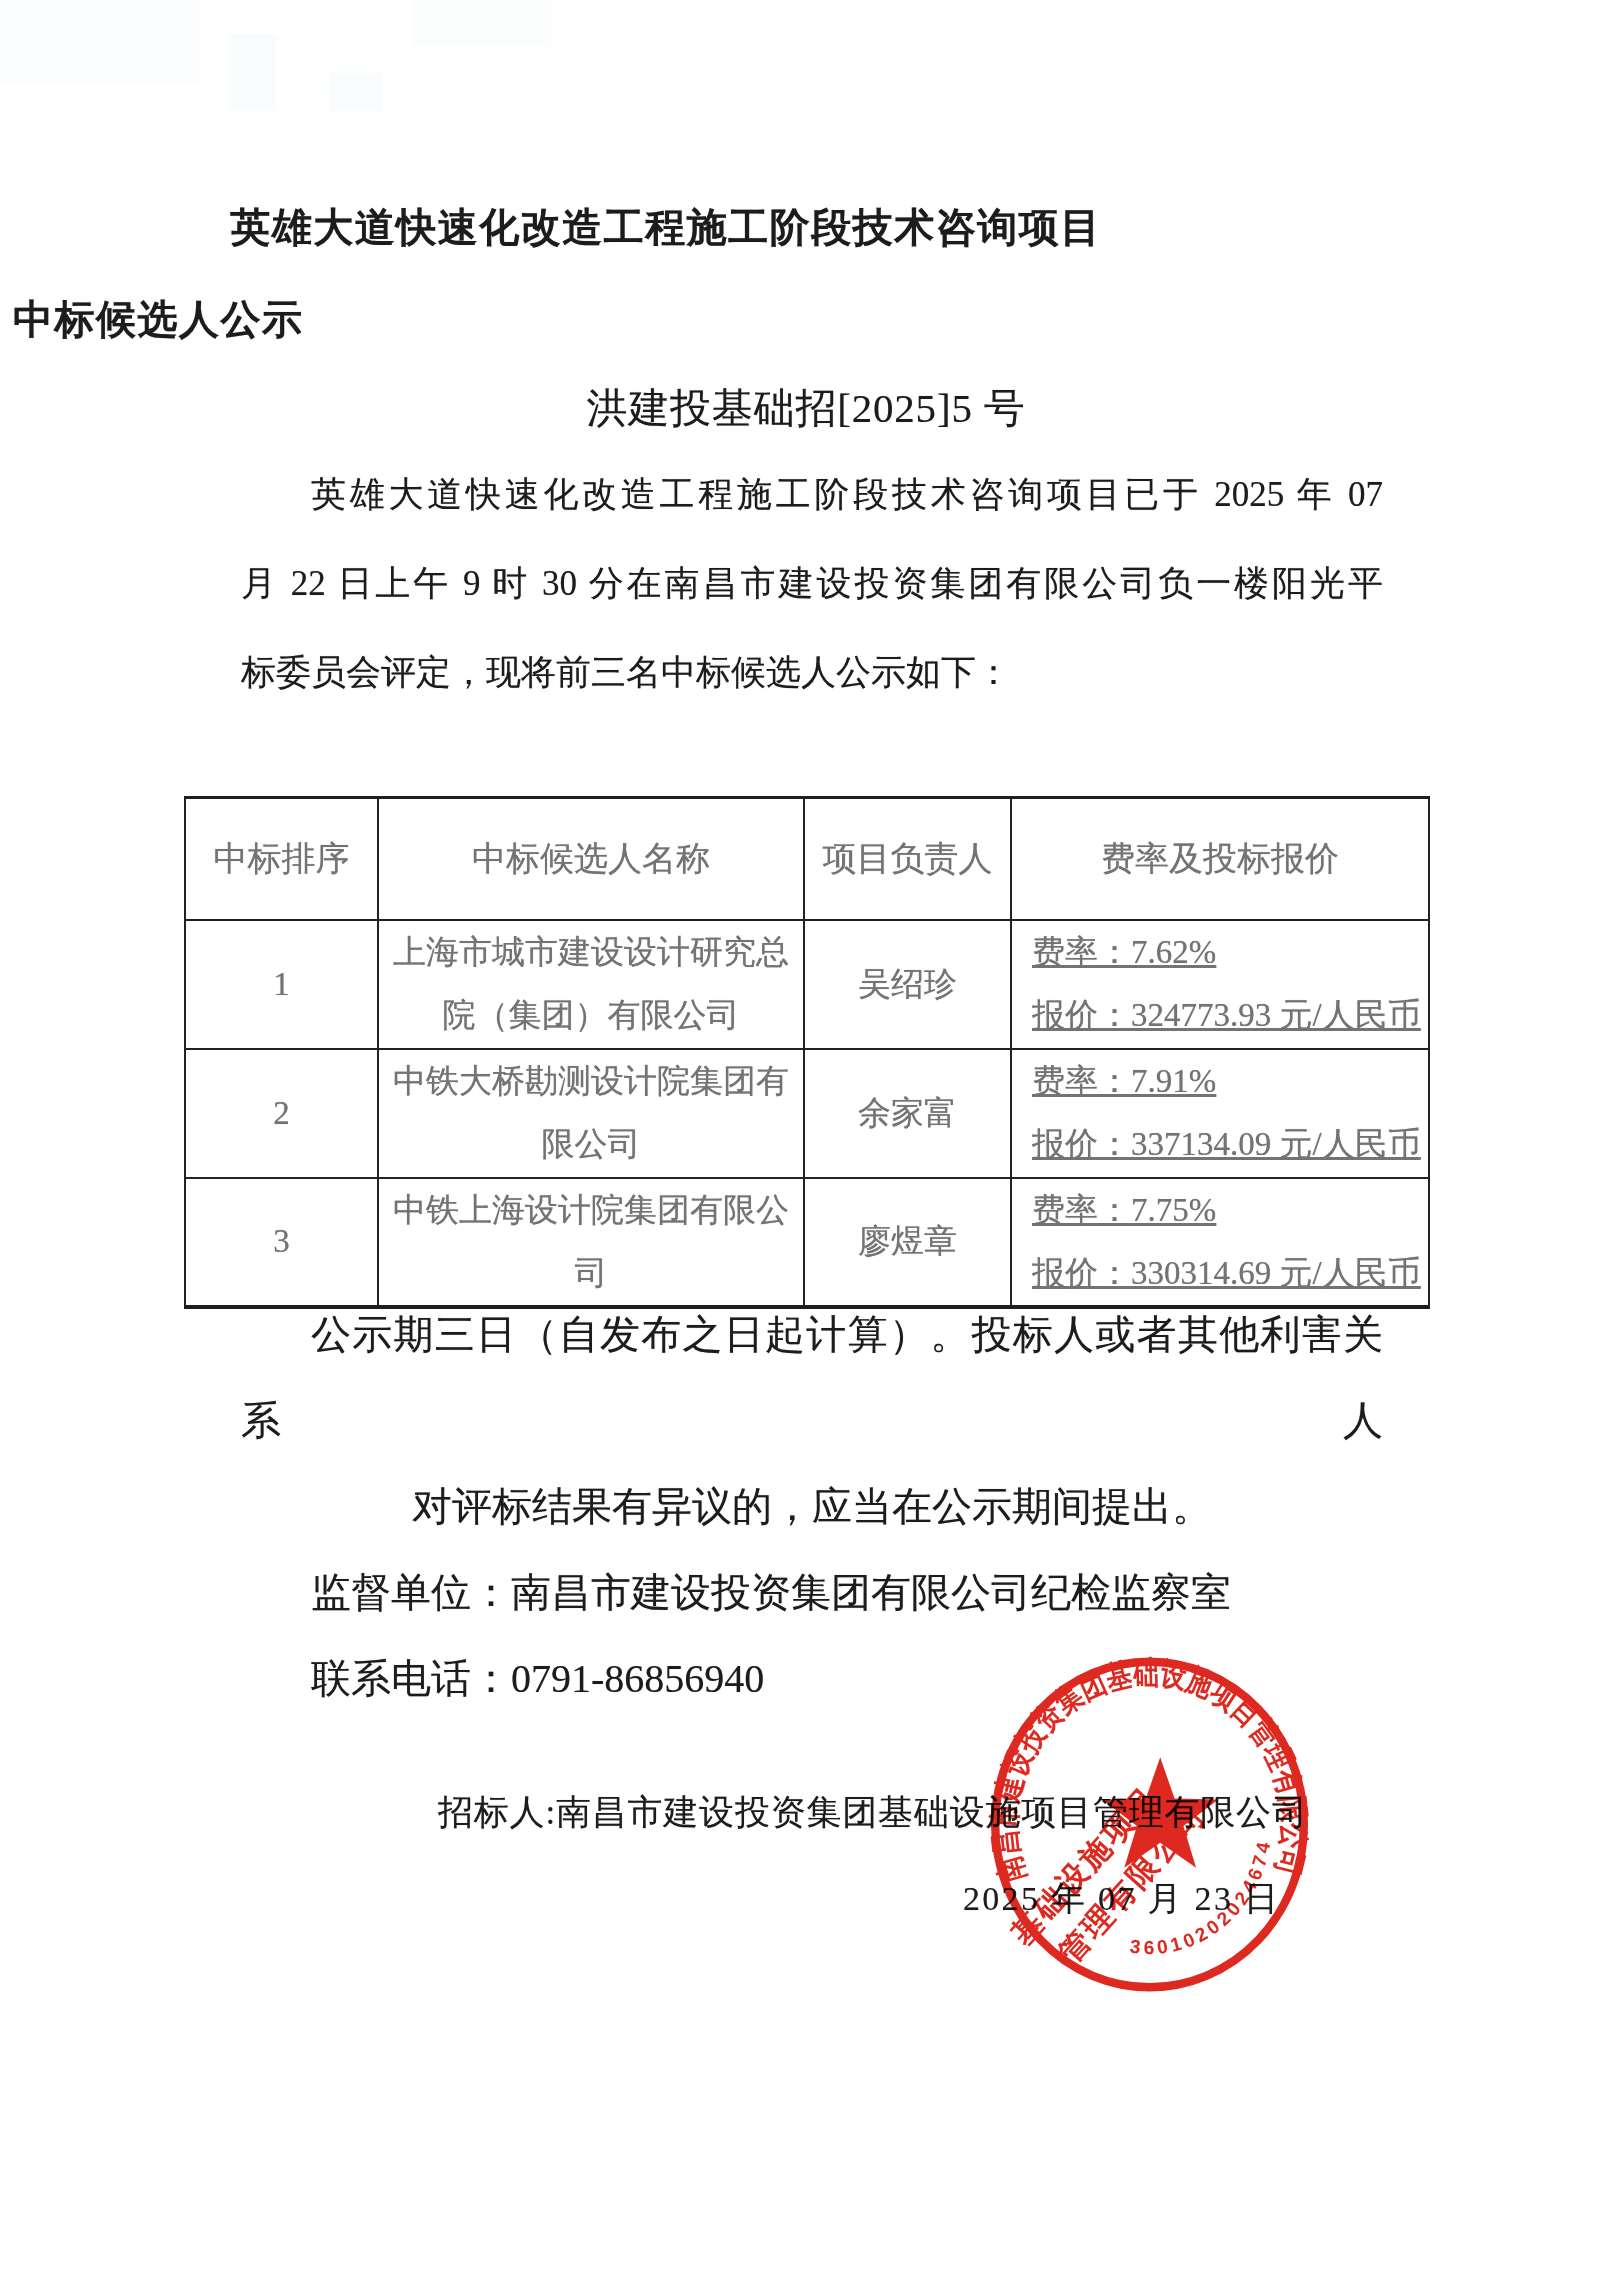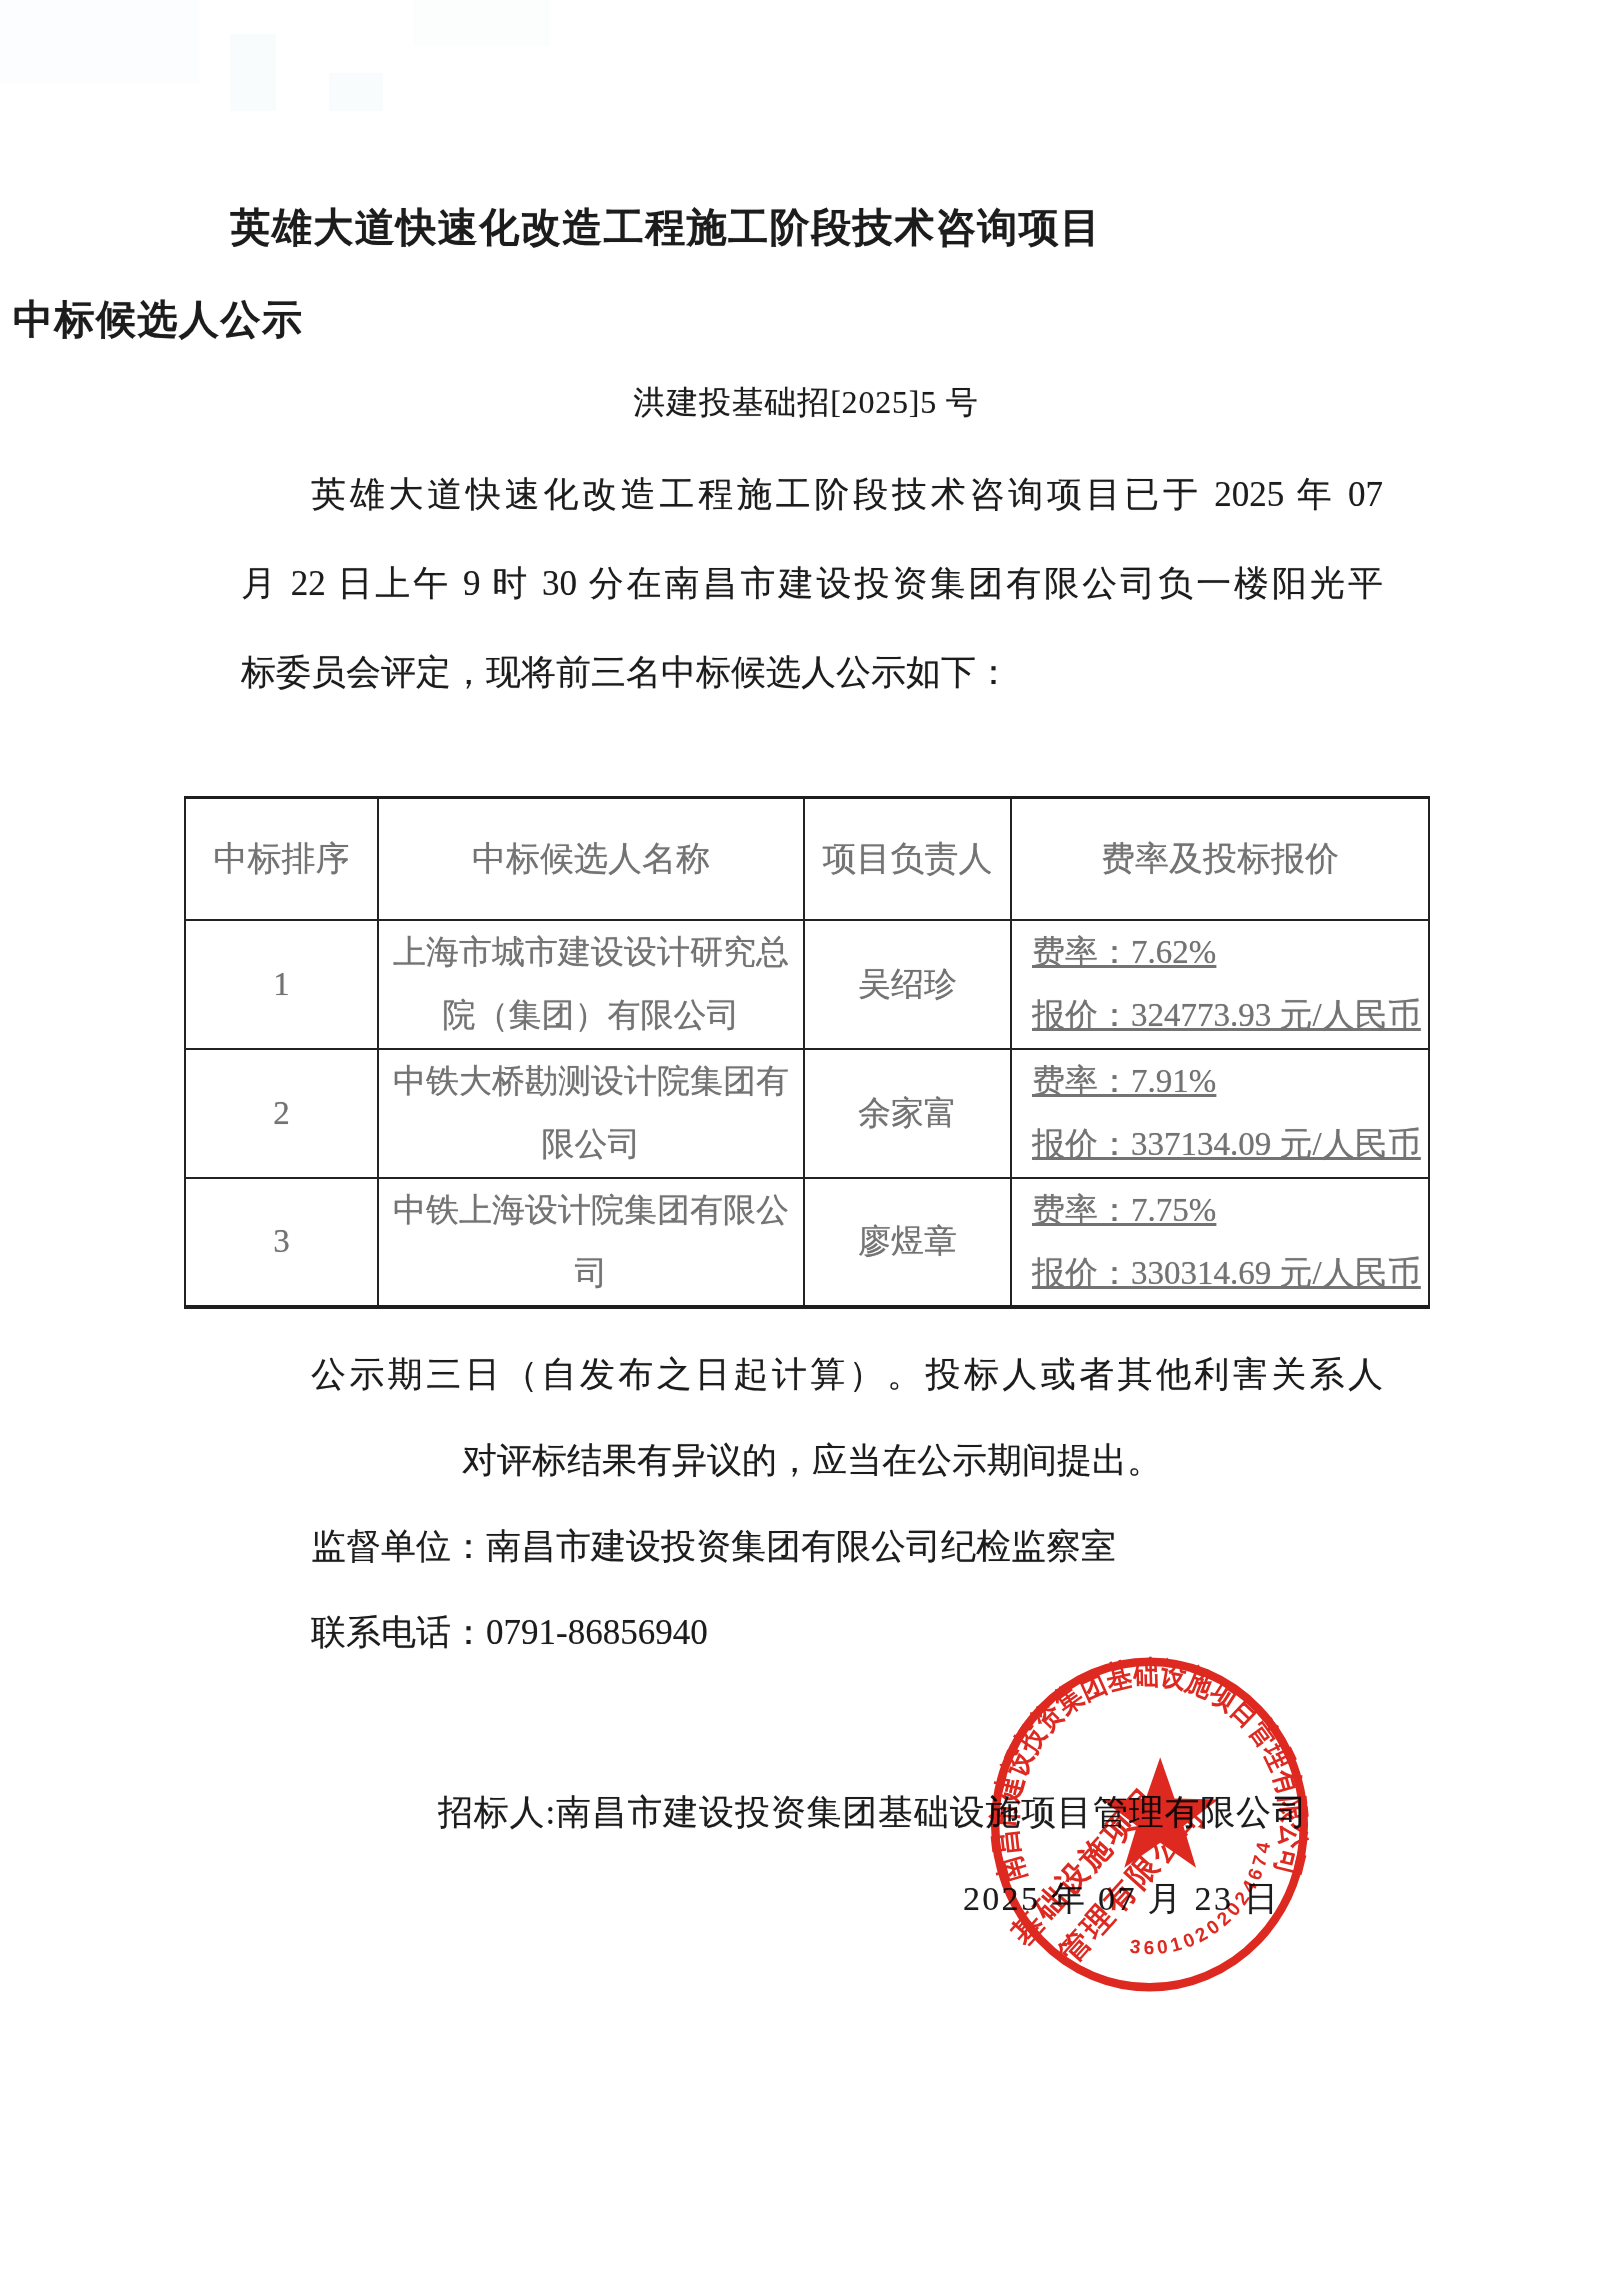--- a/index.html
+++ b/index.html
@@ -27,21 +27,21 @@
     font-family:"Liberation Sans","DejaVu Sans",sans-serif;
     font-weight:700;font-size:40px;letter-spacing:1.5px;
   }
   .subtitle{
     position:absolute;left:0;top:292px;width:1612px;
     font-family:"Liberation Sans","DejaVu Sans",sans-serif;
     font-weight:700;font-size:40px;letter-spacing:1.5px;padding-left:13px;
   }
   .docnum{
     position:absolute;left:0;top:381px;width:1612px;
-    text-align:center;font-size:32px;letter-spacing:0.8px;
+    text-align:center;font-size:41px;letter-spacing:0.8px;
   }
 
   .intro{
     position:absolute;left:241px;top:450px;width:1142px;
     font-size:35px;line-height:89px;
   }
   .intro .ln{text-align:justify;text-align-last:justify;}
   .intro .ln.first{text-indent:70px;}
   .intro .ln.last{text-align:right;text-align-last:left;}
 
@@ -58,22 +58,22 @@
     text-shadow:0 0 0.8px rgba(20,20,20,.45);
   }
   .doc-table tr.hdr{height:122px;}
   .doc-table tr.row{height:129px;}
   .doc-table th{font-size:34px;}
   .name-cell .l{line-height:63px;}
   .fee-cell{text-align:left !important;padding-left:20px !important;}
   .fee-cell .l{line-height:63px;text-decoration:underline;}
 
   .closing{
-    position:absolute;left:241px;top:1332px;width:1142px;
-    font-size:35px;line-height:86px;
+    position:absolute;left:241px;top:1292px;width:1142px;
+    font-size:40px;line-height:86px;
   }
   .closing .c1{text-indent:70px;text-align:justify;text-align-last:justify;}
   .closing .c2{text-align:center;}
   .closing .c3,.closing .c4{text-indent:70px;text-align:left;}
 
   .bidder-line{
     position:absolute;left:438px;top:1789px;
     font-size:35px;letter-spacing:0.8px;
   }
   .date-line{

